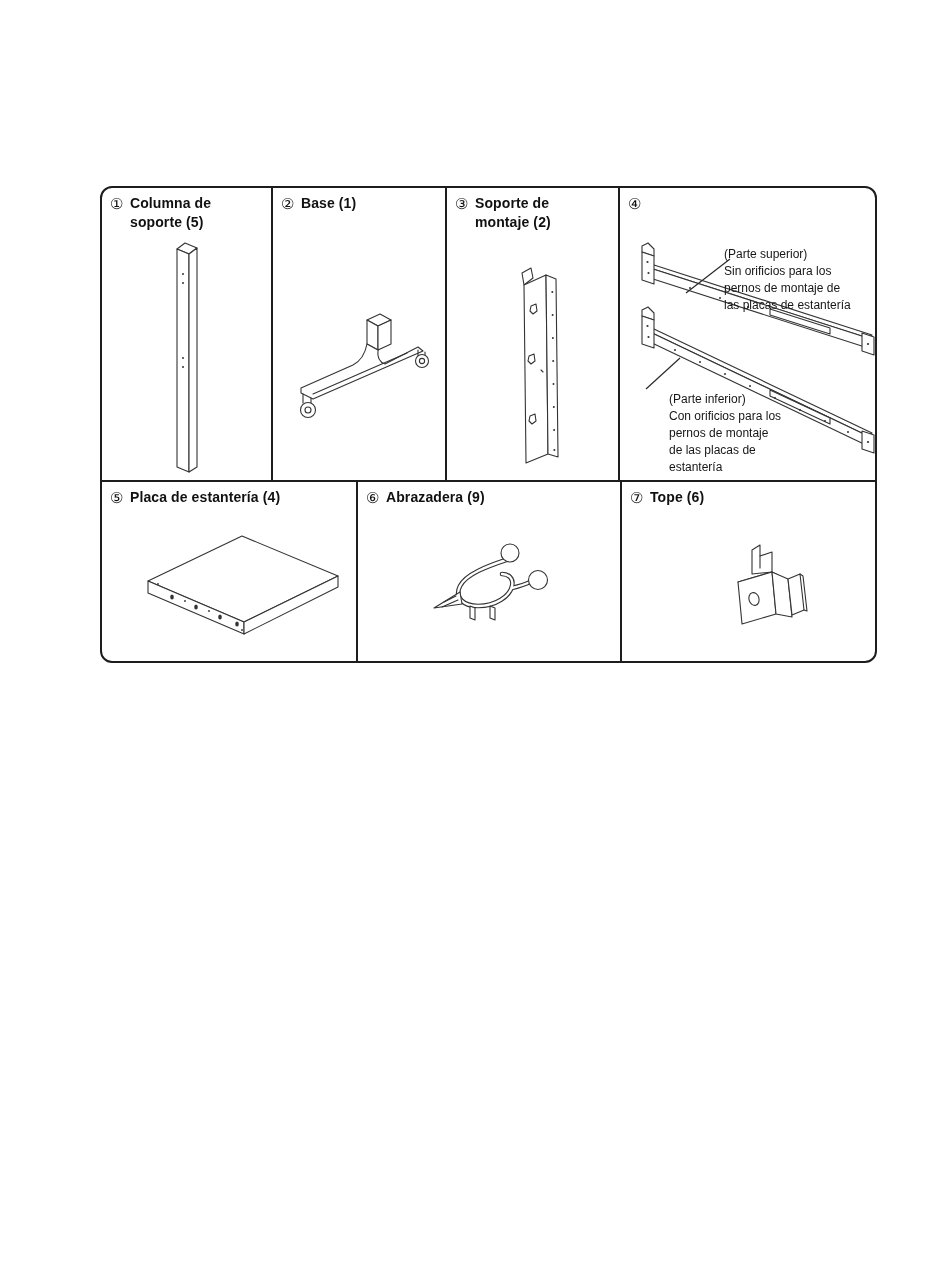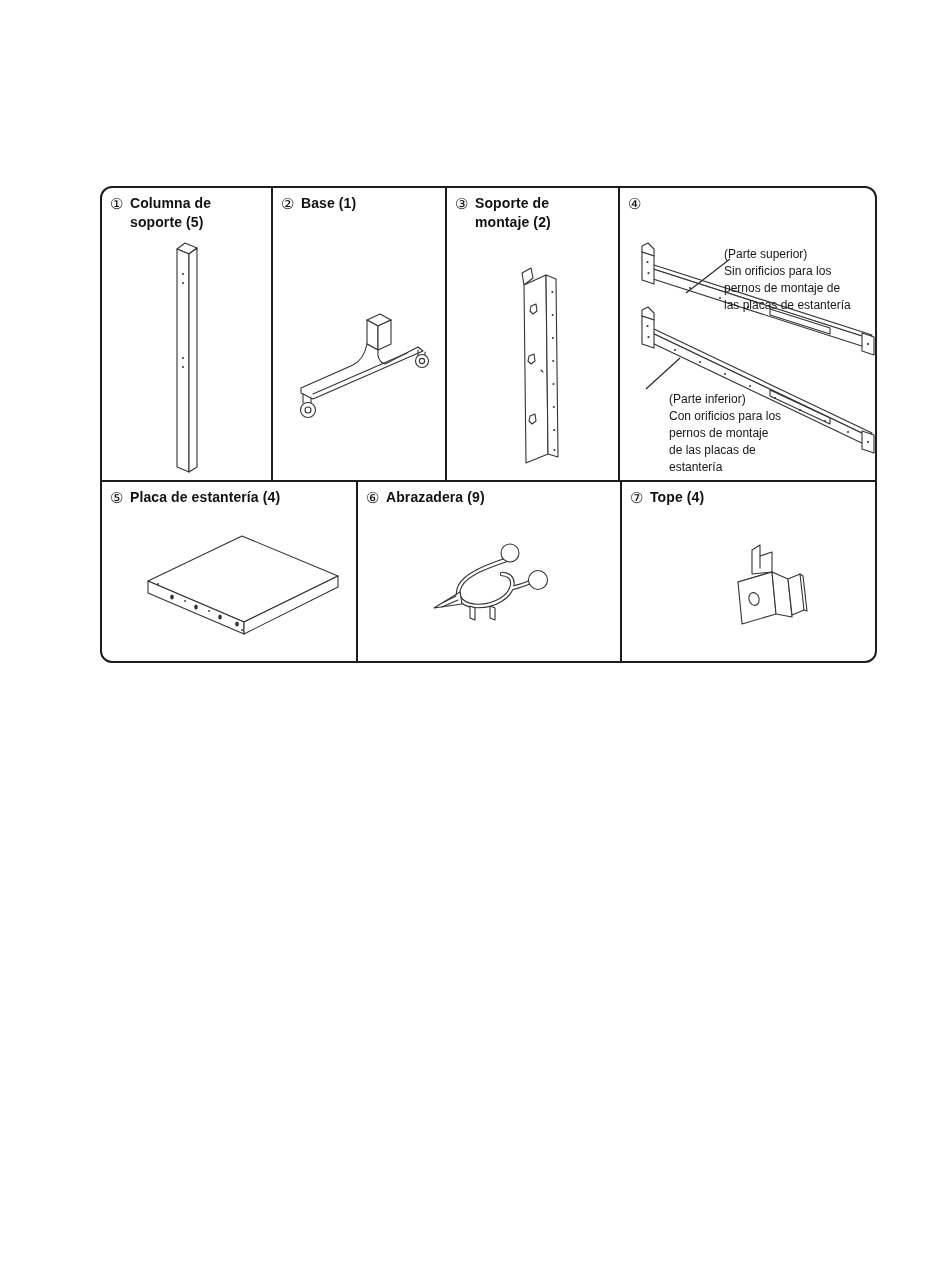--- a/index.html
+++ b/index.html
@@ -245,21 +245,21 @@
         <path class="ln" d="M26,64 L38,58 M24,69 L40,62"></path>
 
         <path class="fc" d="M52,68 L57,70 L57,82 L52,80 Z"></path>
         <path class="fc" d="M72,68 L77,70 L77,82 L72,80 Z"></path>
       </svg>
     </div>
 
     <div class="cell c7">
       <div class="cell-label">
         <span class="num">⑦</span>
-        <span class="txt">Tope (4)</span>
+        <span class="txt">Tope (6)</span>
       </div>
       <svg class="illus" style="left:86px;top:54px;" width="104" height="96" viewBox="0 0 104 96">
 
         <path class="fc" d="M44,38 L44,14 L52,9 L52,20 L64,16 L64,36 Z"></path>
         <path class="ln" d="M52,20 L52,32"></path>
 
         <path class="fc" d="M30,46 L64,36 L70,39 L36,49 Z"></path>
 
         <path class="fc" d="M30,46 L64,36 L68,78 L34,88 Z"></path>
         <ellipse class="fc" cx="46" cy="63" rx="5" ry="6.5" transform="rotate(-16 46 63)"></ellipse>

